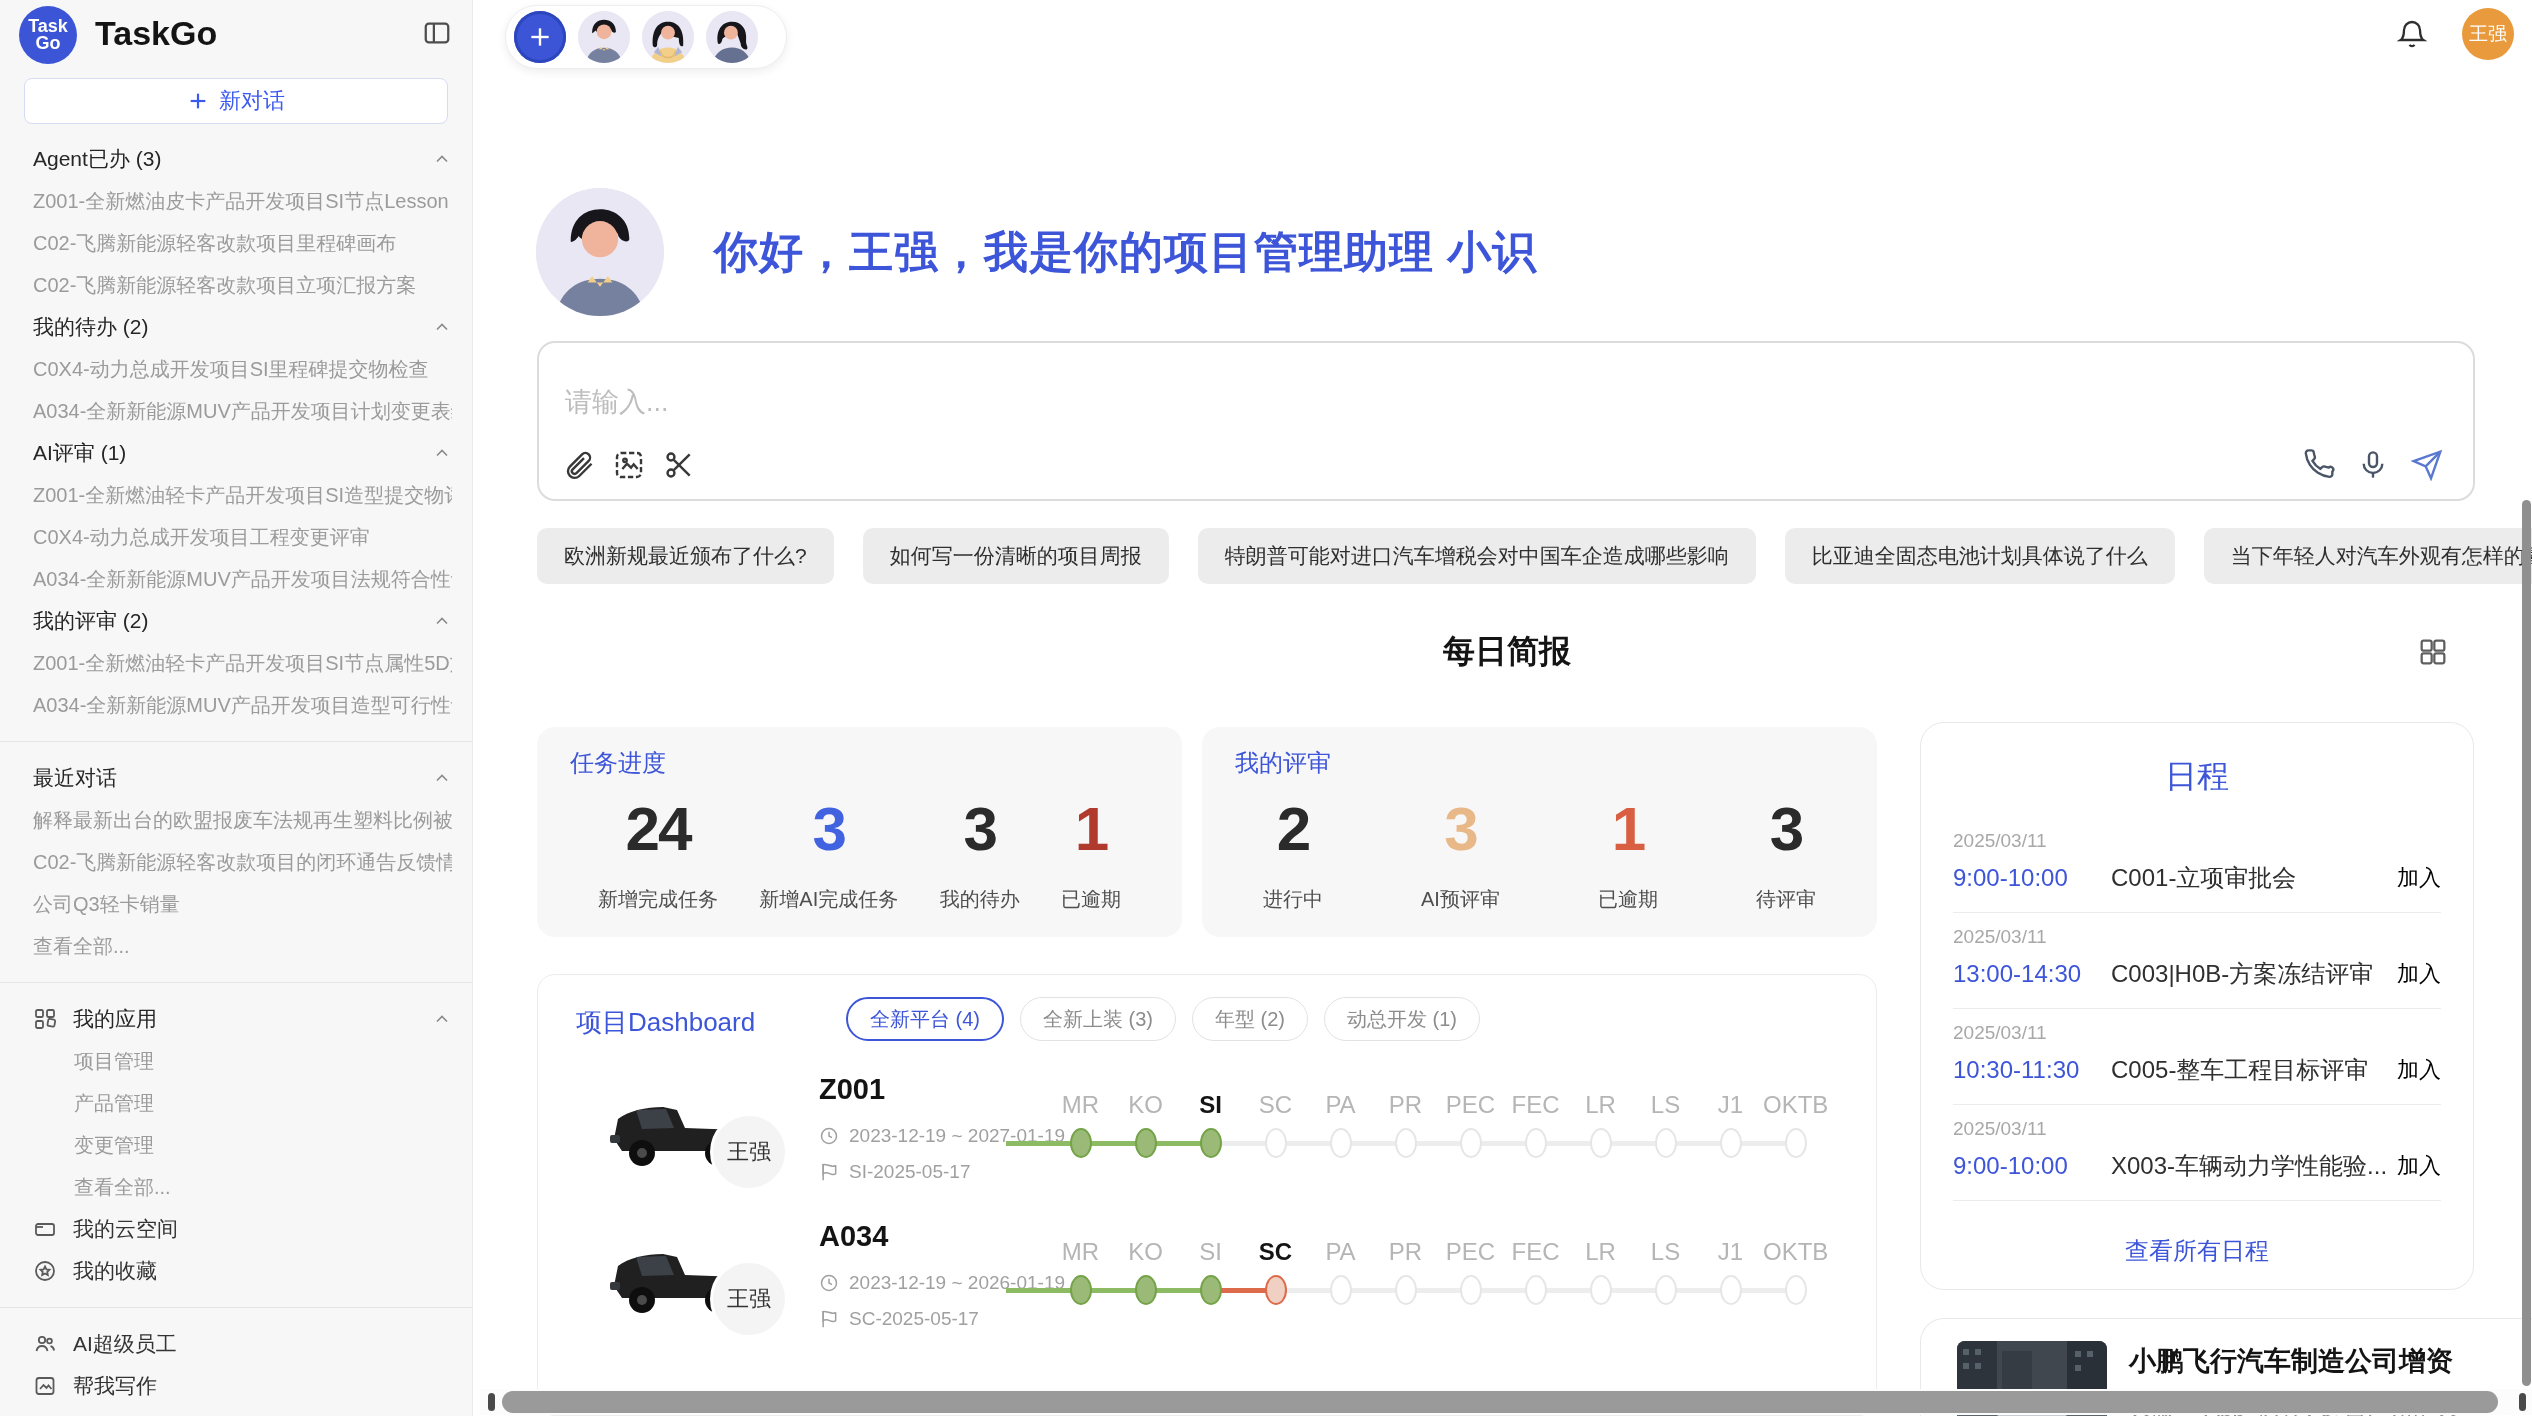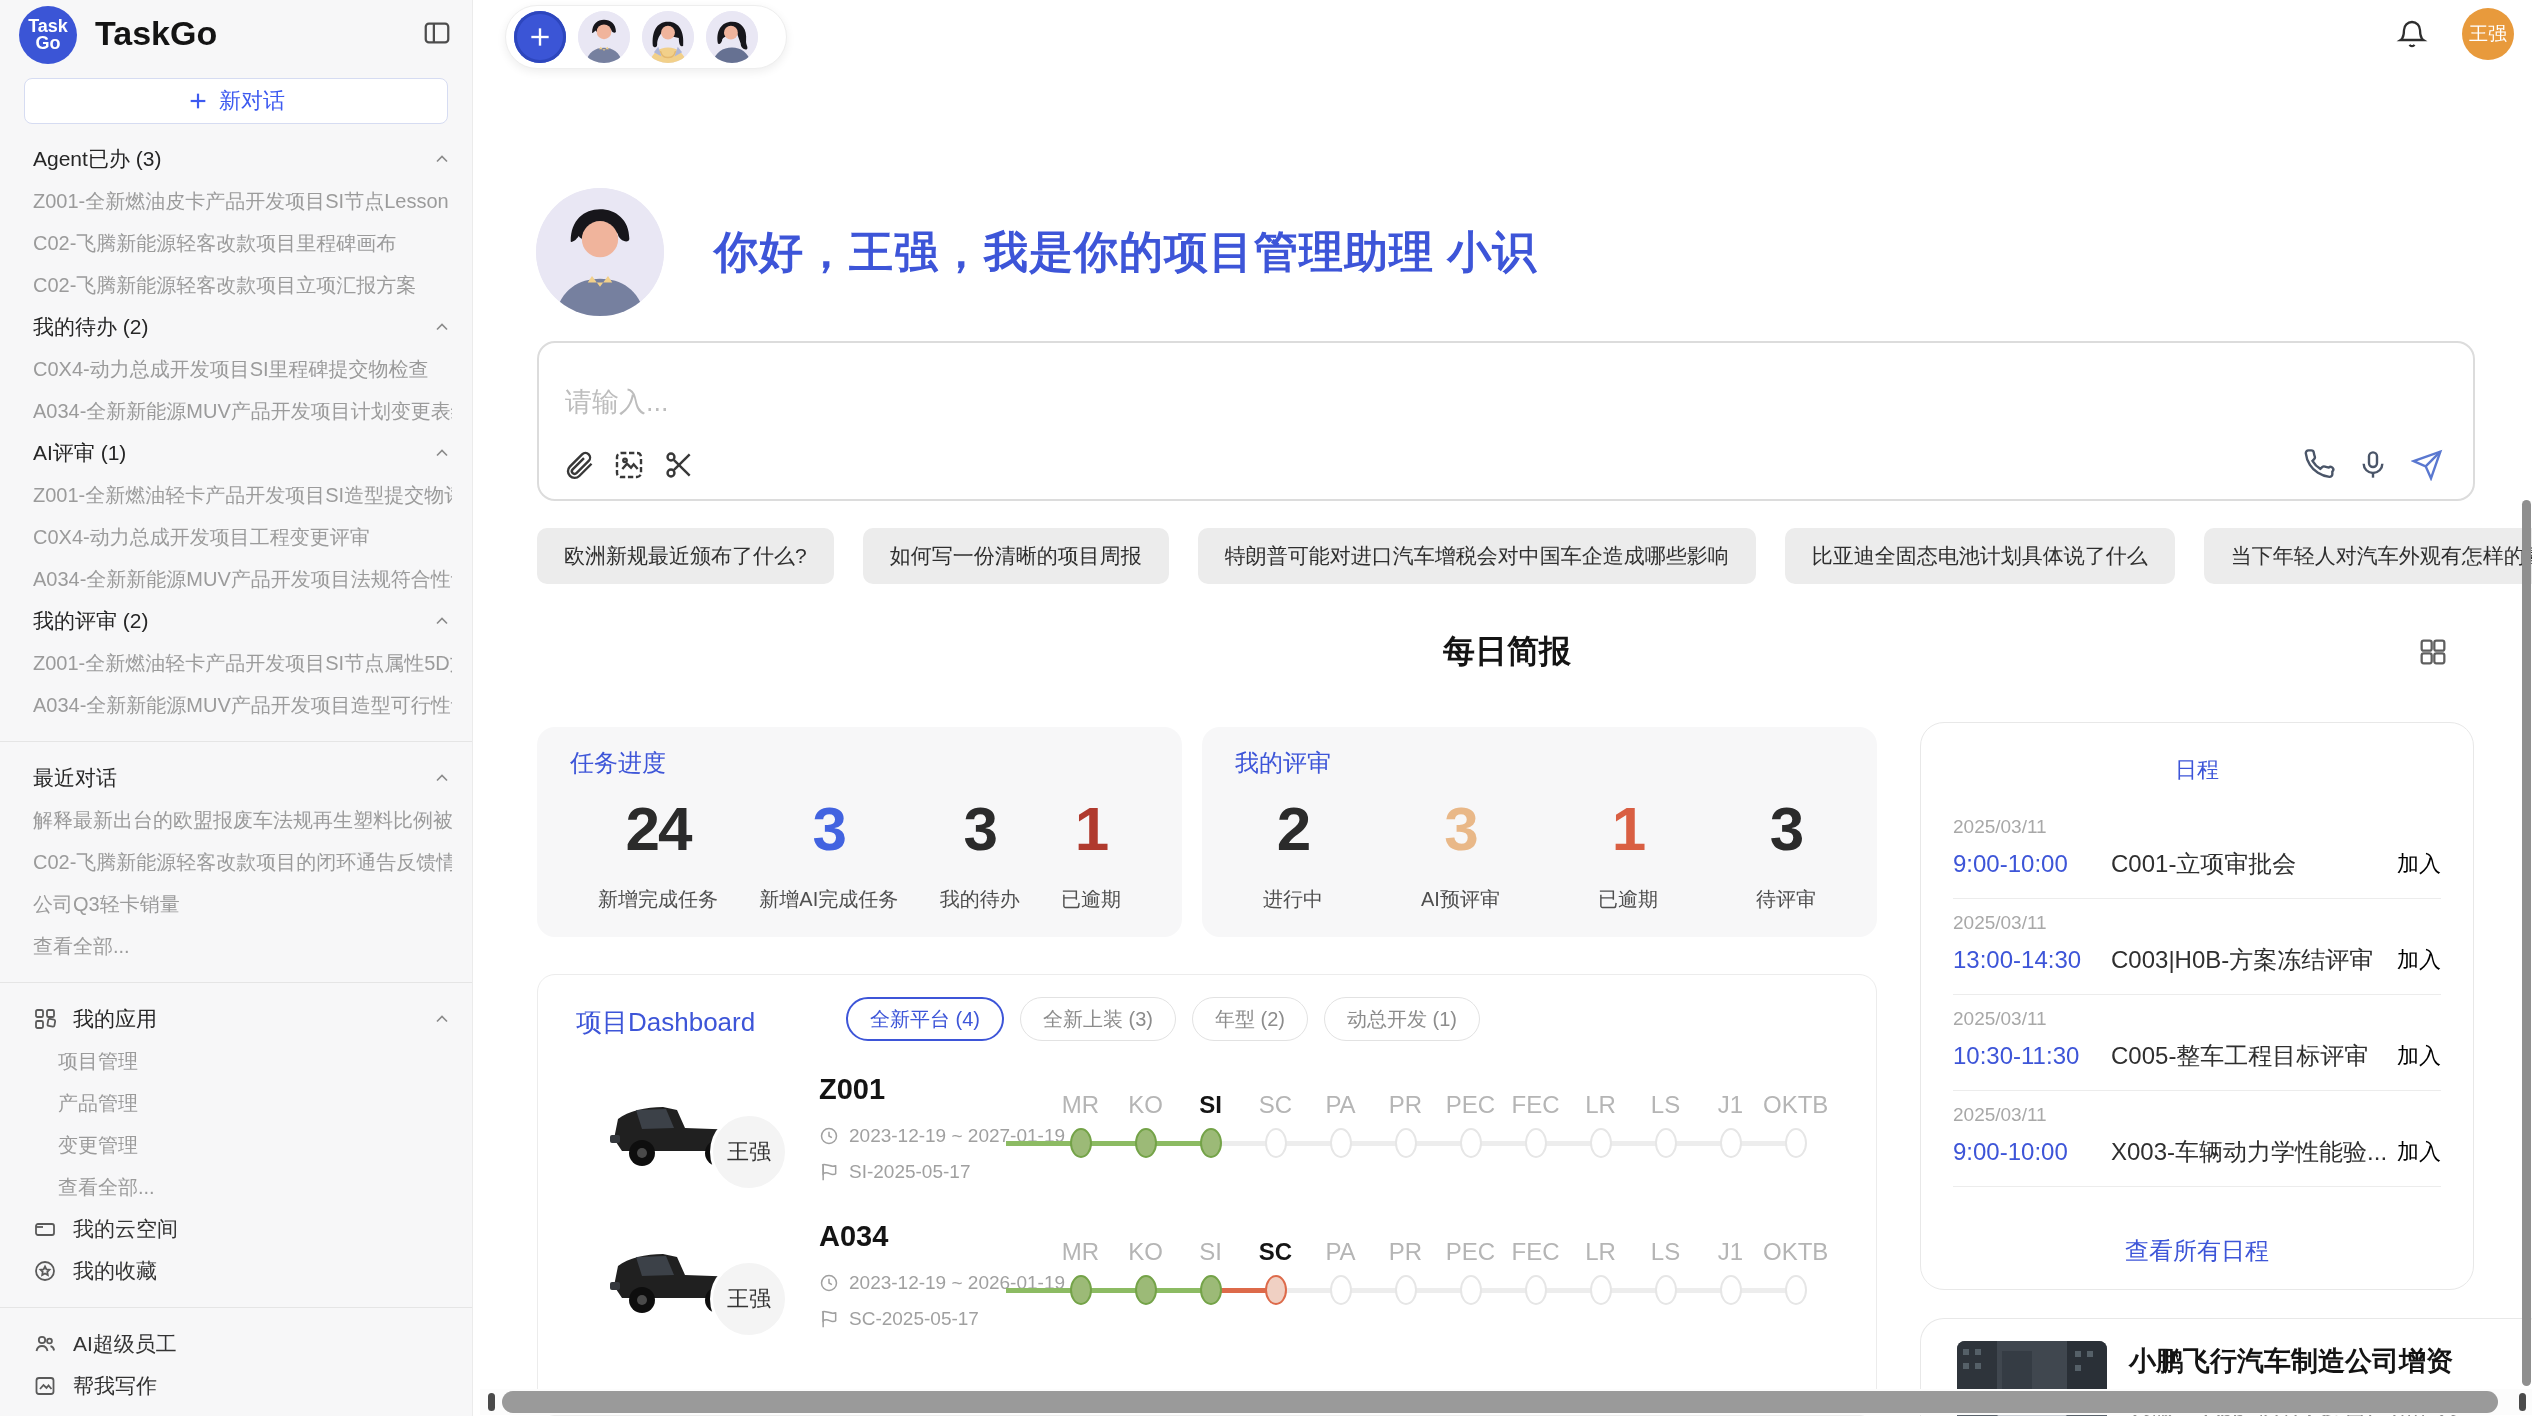--- a/index.html
+++ b/index.html
@@ -20,21 +20,21 @@
   .newchat { margin:8px 24px 14px; height:46px; background:#fff; border:1px solid #d6dcf2;
     border-radius:8px; display:flex; align-items:center; justify-content:center; gap:10px;
     color:#3d5af0; font-size:22px; cursor:pointer; }
   .sb-row { height:42px; display:flex; align-items:center; padding:0 20px 0 33px; white-space:nowrap; }
   .sb-sec { font-size:21px; color:#262626; justify-content:space-between; cursor:pointer; }
   .sb-sec .chev { color:#8a8a8a; }
   .sb-item { font-size:20px; color:#9b9b9b; overflow:hidden; cursor:pointer; }
   .sb-item span { overflow:hidden; text-overflow:clip; white-space:nowrap; }
   .sb-div { height:1px; background:#e5e5e5; margin:15px 0; }
   .sb-row .ric { margin-right:16px; color:#5a5a5a; flex:none; }
-  .sb-sub { padding-left:58px; }
+  .sb-sub { padding-left:74px; }
   .sb-tool { font-size:21px; color:#333; }
 
   
   .main { position:absolute; left:473px; top:0; width:2059px; height:1416px; background:#fff; }
 
   .toppill { position:absolute; left:32px; top:5px; width:282px; height:64px; background:#fff;
     border:1px solid #eee; border-radius:33px; box-shadow:0 3px 10px rgba(0,0,0,.07);
     display:flex; align-items:center; padding:0 8px; gap:12px; }
   .plusbtn { width:52px; height:52px; border-radius:50%; background:#3b55d6; color:#fff;
     display:flex; align-items:center; justify-content:center; cursor:pointer;
@@ -97,21 +97,21 @@
   .tl-line { position:absolute; height:5px; top:66px; }
   .tl-dot { position:absolute; top:53px; width:22px; height:30px; border-radius:50%;
     background:#fff; border:2px solid #e6e6e6; }
   .tl-dot.done { background:#9cba77; border:2px solid #74a348; }
   .tl-dot.cur-red { background:#f0d0c3; border:2px solid #dd6a4a; }
   .proj3sliver { position:absolute; left:100px; top:420px; width:90px; height:50px; border-radius:50%;
     background:#f1f1f1; }
 
   .sched { position:absolute; left:1447px; top:722px; width:554px; height:568px;
     border:1px solid #e8e8e8; border-radius:24px; background:#fff; }
-  .sched h3 { margin-top:32px; text-align:center; font-size:22px; color:#3d55d8; font-weight:500; }
+  .sched h3 { margin-top:32px; text-align:center; font-size:32px; color:#3d55d8; font-weight:500; }
   .evlist { margin-top:18px; }
   .ev { padding:13px 32px 18px; }
   .ev .d { font-size:19px; color:#a8a8a8; }
   .ev .row { display:flex; align-items:center; margin-top:10px; }
   .ev .t { width:158px; font-size:24px; color:#3d55d8; font-weight:500; }
   .ev .n { flex:1; font-size:24px; color:#2f2f2f; white-space:nowrap; overflow:hidden; }
   .ev .j { font-size:22px; color:#000000; cursor:pointer; }
   .evdiv { height:1px; background:#ececec; margin:0 32px; }
   .viewall { position:absolute; left:0; width:100%; bottom:22px; text-align:center;
     font-size:24px; color:#3d55d8; cursor:pointer; }

